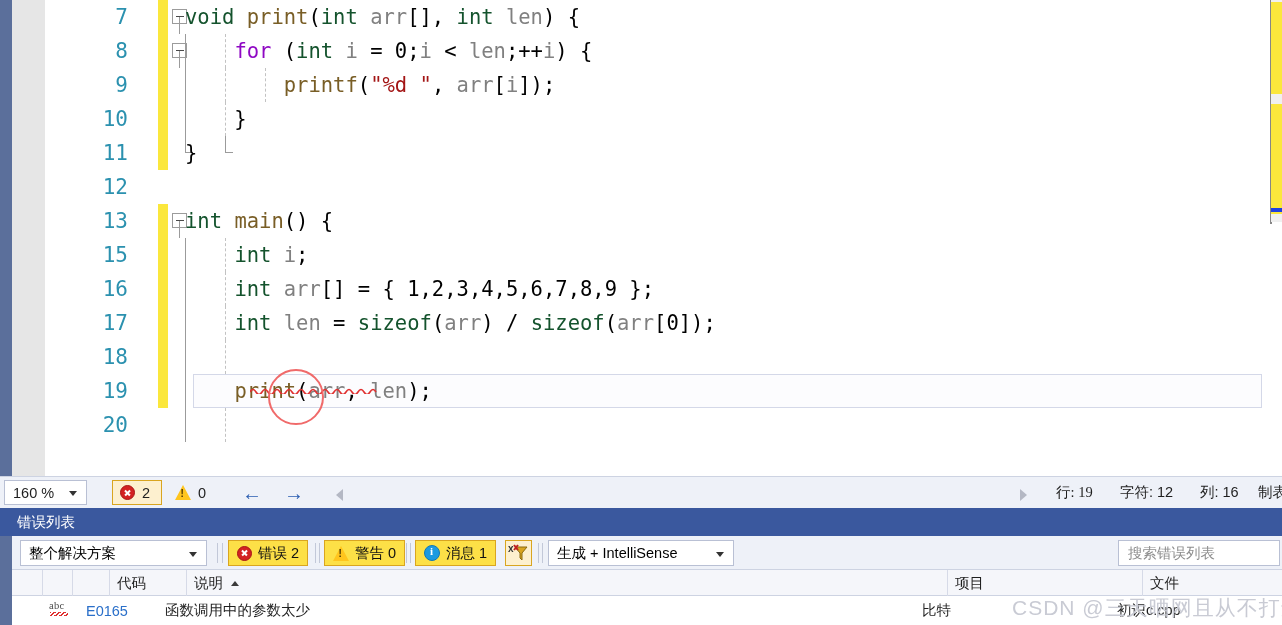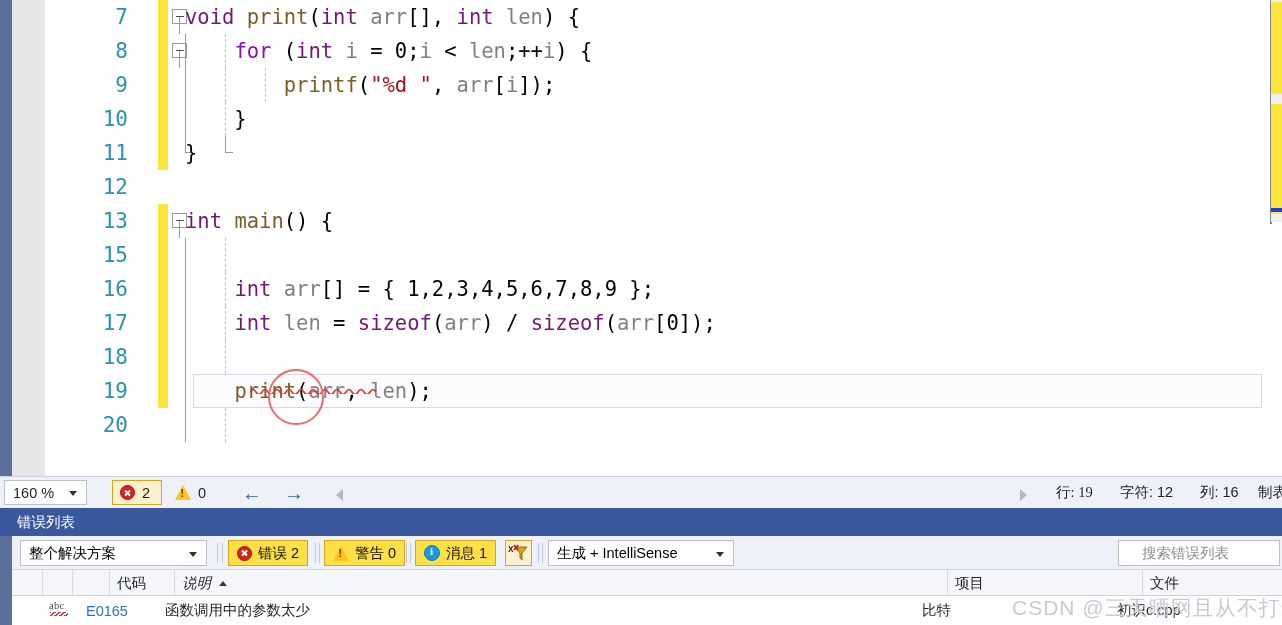--- a/index.html
+++ b/index.html
@@ -71,21 +71,21 @@
   .elbow {
     position: absolute; width: 8px; height: 17px;
     border-left: 1.4px solid #9b9b9b;
     border-bottom: 1.4px solid #9b9b9b;
   }
   .ctext {
     position: absolute; left: 140px; top: 0;
   }
 
   
-  .kw   { color: #701a75; }
+  .kw   { color: #14532d; }
   .kw2  { color: #8f08c4; }
   .fn   { color: #795e26; }
   .id   { color: #808080; }
   .pl   { color: #000000; }
   .str  { color: #a31515; }
   .num  { color: #000000; }
 
   .curline {
     position: absolute; left: 148px; right: 20px; top: 0; height: 34px;
     border: 1px solid #d4d8e8;
@@ -246,21 +246,21 @@
   }
   .filterbtn {
     position: absolute; top: 4px; height: 26px; width: 27px;
     background: #fdf0cf; border: 1px solid #d9a520;
   }
   .searchbox {
     position: absolute; top: 4px; height: 26px;
     background: #ffffff; border: 1px solid #b9c0d4;
     display: flex; align-items: center;
     font-size: 14.5px; color: #8d8d8d;
-    padding-left: 23px;
+    padding-left: 9px;
   }
 
   
   .thead {
     position: absolute; left: 12px; top: 62px; width: 1270px; height: 26px;
     background: #f5f6fa;
     border-bottom: 1px solid #cdd3e2;
   }
   .th {
     position: absolute; top: 0; height: 26px;
@@ -320,21 +320,21 @@
     <div class="gutter-strip"></div>
 
     <div class="code-surface" id="code-surface">
         <div class="line"><span class="lnum">7</span><span class="chgbar on"></span><span class="fold"></span><span class="vline half-bot" style="left: 134px;"></span><span class="ctext"><span class="kw">void</span><span class="pl"> </span><span class="fn">print</span><span class="pl">(</span><span class="kw">int</span><span class="pl"> </span><span class="id">arr</span><span class="pl">[], </span><span class="kw">int</span><span class="pl"> </span><span class="id">len</span><span class="pl">) {</span></span></div>
         <div class="line"><span class="lnum">8</span><span class="chgbar on"></span><span class="fold"></span><span class="vline half-bot" style="left: 134px;"></span><span class="vline" style="left: 140px;"></span><span class="vline dashed" style="left: 180px;"></span><span class="ctext"><span class="pl">    </span><span class="kw2">for</span><span class="pl"> (</span><span class="kw">int</span><span class="pl"> </span><span class="id">i</span><span class="pl"> = </span><span class="num">0</span><span class="pl">;</span><span class="id">i</span><span class="pl"> &lt; </span><span class="id">len</span><span class="pl">;++</span><span class="id">i</span><span class="pl">) {</span></span></div>
         <div class="line"><span class="lnum">9</span><span class="chgbar on"></span><span class="vline" style="left: 140px;"></span><span class="vline dashed" style="left: 180px;"></span><span class="vline dashed" style="left: 220px;"></span><span class="ctext"><span class="pl">        </span><span class="fn">printf</span><span class="pl">(</span><span class="str">"%d "</span><span class="pl">, </span><span class="id">arr</span><span class="pl">[</span><span class="id">i</span><span class="pl">]);</span></span></div>
         <div class="line"><span class="lnum">10</span><span class="chgbar on"></span><span class="vline" style="left: 140px;"></span><span class="vline dashed" style="left: 180px;"></span><span class="ctext"><span class="pl">    }</span></span></div>
         <div class="line"><span class="lnum">11</span><span class="chgbar on"></span><span class="elbow" style="left: 140px; top: 0px;"></span><span class="elbow" style="left: 180px; top: 0px;"></span><span class="ctext"><span class="pl">}</span></span></div>
         <div class="line"><span class="lnum">12</span><span class="chgbar"></span><span class="ctext"></span></div>
         <div class="line"><span class="lnum">13</span><span class="chgbar on"></span><span class="fold"></span><span class="vline half-bot" style="left: 134px;"></span><span class="ctext"><span class="kw">int</span><span class="pl"> </span><span class="fn">main</span><span class="pl">() {</span></span></div>
-        <div class="line"><span class="lnum">15</span><span class="chgbar on"></span><span class="vline" style="left: 140px;"></span><span class="vline dashed" style="left: 180px;"></span></div>
+        <div class="line"><span class="lnum">15</span><span class="chgbar on"></span><span class="vline" style="left: 140px;"></span><span class="vline dashed" style="left: 180px;"></span><span class="ctext"><span class="pl">    </span><span class="kw">int</span><span class="pl"> </span><span class="id">i</span><span class="pl">;</span></span></div>
         <div class="line"><span class="lnum">16</span><span class="chgbar on"></span><span class="vline" style="left: 140px;"></span><span class="vline dashed" style="left: 180px;"></span><span class="ctext"><span class="pl">    </span><span class="kw">int</span><span class="pl"> </span><span class="id">arr</span><span class="pl">[] = { </span><span class="num">1,2,3,4,5,6,7,8,9</span><span class="pl"> };</span></span></div>
         <div class="line"><span class="lnum">17</span><span class="chgbar on"></span><span class="vline" style="left: 140px;"></span><span class="vline dashed" style="left: 180px;"></span><span class="ctext"><span class="pl">    </span><span class="kw">int</span><span class="pl"> </span><span class="id">len</span><span class="pl"> = </span><span class="kw">sizeof</span><span class="pl">(</span><span class="id">arr</span><span class="pl">) / </span><span class="kw">sizeof</span><span class="pl">(</span><span class="id">arr</span><span class="pl">[</span><span class="num">0</span><span class="pl">]);</span></span></div>
         <div class="line"><span class="lnum">18</span><span class="chgbar on"></span><span class="vline" style="left: 140px;"></span><span class="vline dashed" style="left: 180px;"></span><span class="ctext"></span></div>
         <div class="line"><span class="lnum">19</span><span class="chgbar on"></span><span class="vline" style="left: 140px;"></span><span class="curline"></span><span class="ctext"><span class="pl">    </span><span class="fn">print</span><span class="pl">(</span><span class="id">arr</span><span class="pl">, </span><span class="id">len</span><span class="pl">);</span></span><span style="position: absolute; left: 205px; bottom: 4px;"><svg width="130" height="7" viewBox="0 0 130 7">
               <path d="M0 5 Q3 0 6 5 T12 5 T18 5 T24 5 T30 5 T36 5 T42 5 T48 5 T54 5 T60 5 T66 5 T72 5 T78 5 T84 5 T90 5 T96 5 T102 5 T108 5 T114 5 T120 5 T126 5" fill="none" stroke="#e03030" stroke-width="1.6"></path>
             </svg></span><span class="anno-circle" style="left: 223px; top: -5px; width: 56px; height: 56px;"></span></div>
         <div class="line"><span class="lnum">20</span><span class="chgbar"></span><span class="vline" style="left: 140px;"></span><span class="vline dashed" style="left: 180px;"></span><span class="ctext"></span></div>
       </div>
 
     <div class="vscroll">
@@ -434,21 +434,21 @@
         <span>搜索错误列表</span>
       </div>
     </div>
 
     <div class="thead">
       <div class="th" style="left:0px;width:30px;"></div>
       <div class="th" style="left:30px;width:37px;"></div>
       <div class="th" style="left:67px;width:65px;">
         <span>代码</span>
       </div>
-      <div class="th" style="left:132px;width:773px;font-style:italic;">
+      <div class="th" style="left:144px;width:773px;">
         <span>说明</span>
         <span class="sortcar"></span>
       </div>
       <div class="th" style="left:905px;width:195px;">
         <span>项目</span>
       </div>
       <div class="th" style="left:1100px;width:180px;">
         <span>文件</span>
       </div>
     </div>

